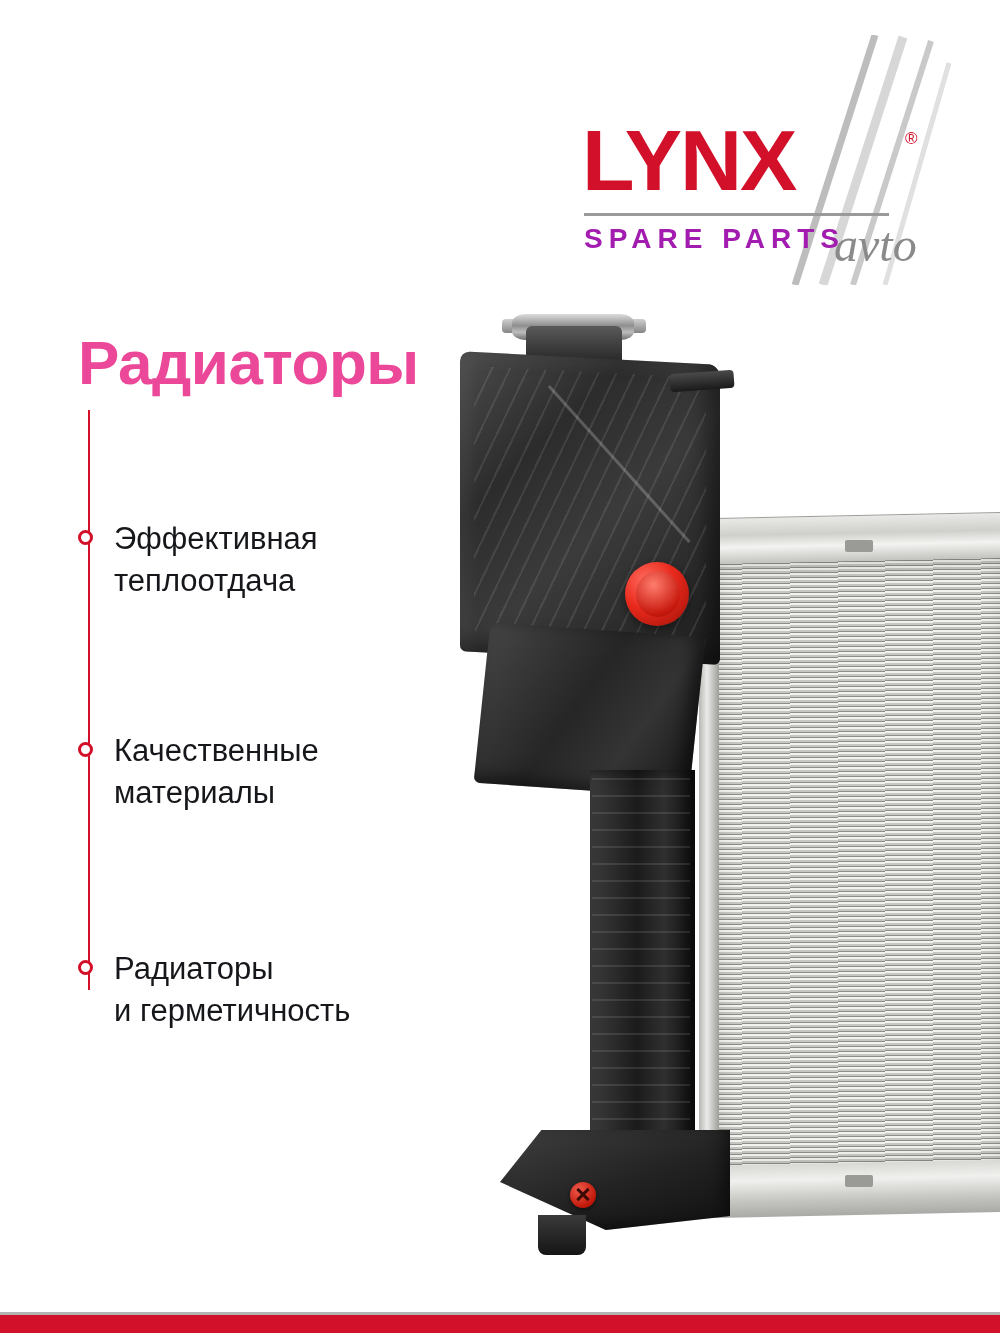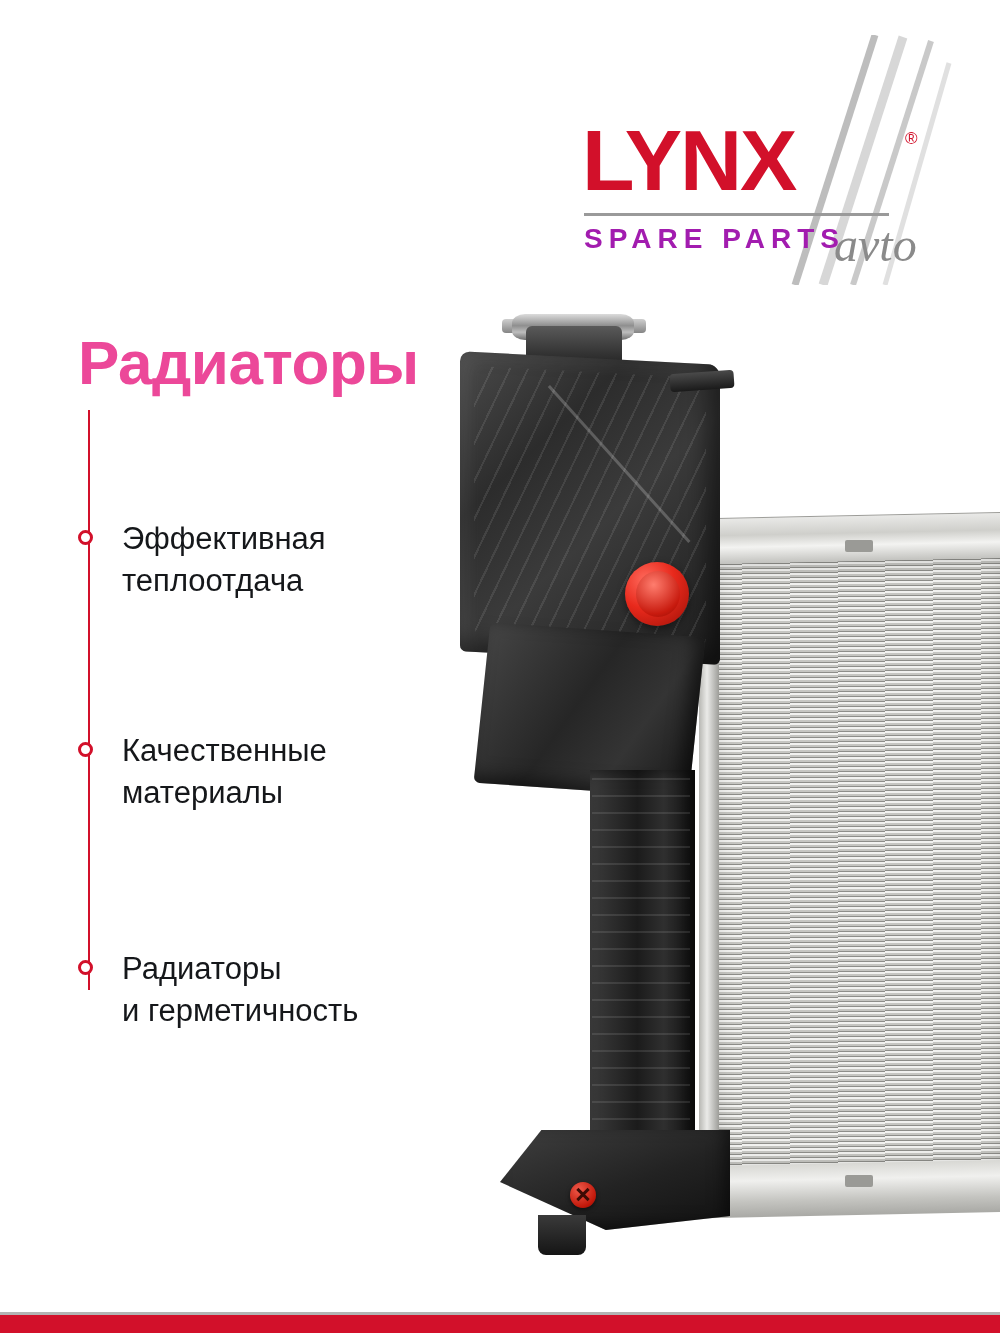--- a/index.html
+++ b/index.html
@@ -127,21 +127,21 @@
     top: 12px;
     width: 15px;
     height: 15px;
     border: 3px solid #d2102a;
     border-radius: 50%;
     background: #ffffff;
     box-sizing: border-box;
   }
   .feature-text {
     position: absolute;
-    left: 52px;
+    left: 44px;
     top: 0;
     font-size: 31px;
     line-height: 1.35;
     color: #15171a;
     white-space: pre-line;
     font-family: "Liberation Sans", sans-serif;
   }
 
   
   .product {

